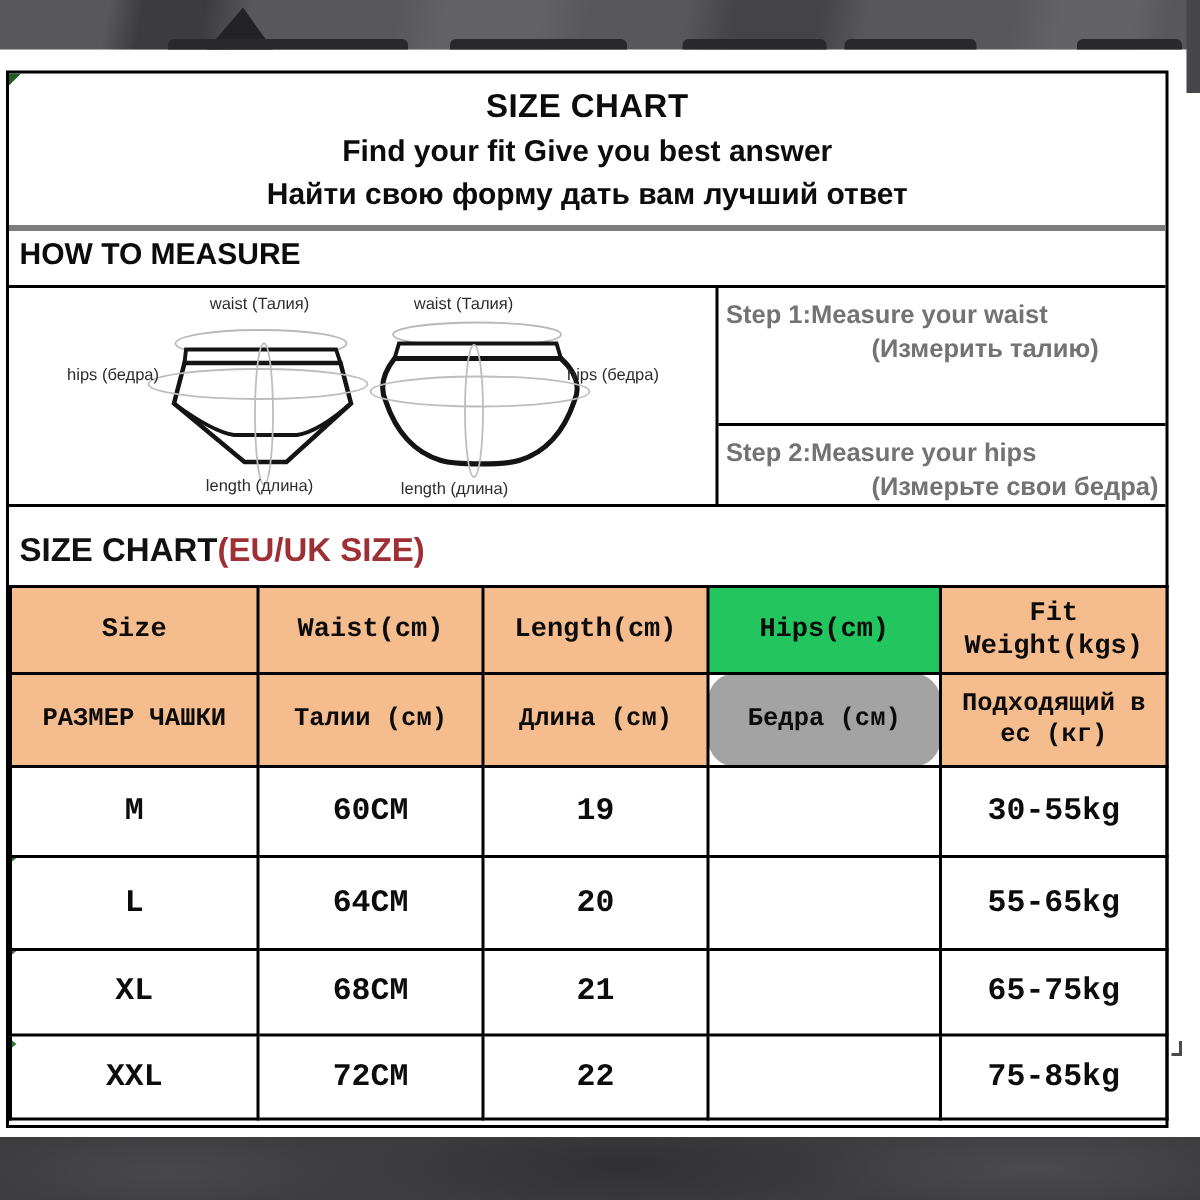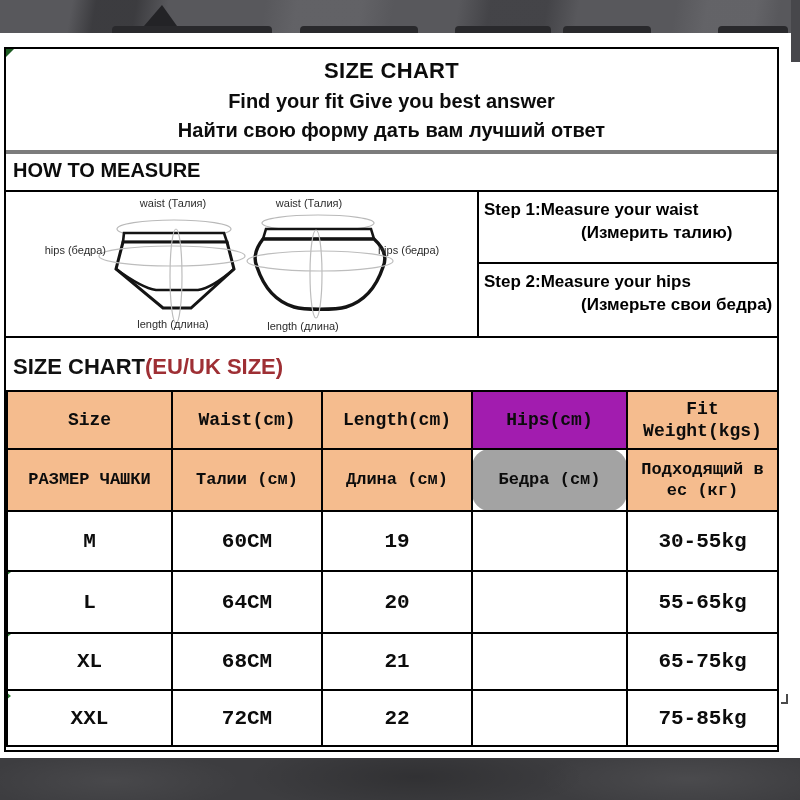--- a/index.html
+++ b/index.html
@@ -55,21 +55,21 @@
 
   .gray-divider { position:absolute; left:0; top:101px; width:100%; height:4px; background:#7c7c7c; }
 
   .how-to { position:absolute; left:7px; top:110px; font-size:20px; font-weight:bold; color:#0c0c0c; }
 
   
   .measure-box { position:absolute; left:0; top:141px; width:771px; height:148px;
     border-top:2px solid #000; border-bottom:2px solid #000; }
   .measure-left { position:absolute; left:0; top:0; width:471px; height:100%; }
   .measure-right { position:absolute; left:471px; top:0; width:300px; height:100%; border-left:2px solid #000; }
-  .step-cell { height:72px; padding:7px 2px 0 5px; font-size:17px; font-weight:bold; color:#000000; line-height:1.35; }
+  .step-cell { height:92px; padding:7px 2px 0 5px; font-size:17px; font-weight:bold; color:#737373; line-height:1.35; }
   .step-cell.first { border-bottom:2px solid #000; }
   .step-ru { padding-left:97px; }
 
   .diagram-svg { position:absolute; left:0; top:0; }
   .diag-label { position:absolute; font-size:11px; color:#2c2c2c; white-space:nowrap; }
   .lbl-waist-f  { left:167px; top:5px;  transform:translateX(-50%); }
   .lbl-hips-f   { left:100px; top:52px; transform:translateX(-100%); }
   .lbl-length-f { left:167px; top:126px; transform:translateX(-50%); }
   .lbl-waist-b  { left:303px; top:5px;  transform:translateX(-50%); }
   .lbl-hips-b   { left:372px; top:52px; }
@@ -172,21 +172,21 @@
           <col style="width:150px">
           <col style="width:150px">
           <col style="width:155px">
           <col style="width:151px">
       </colgroup>
       <tbody>
           <tr class="h-en">
         <th class="peach" style="background: rgb(245, 188, 142);">Size</th>
         <th class="peach" style="background: rgb(245, 188, 142);">Waist(cm)</th>
         <th class="peach" style="background: rgb(245, 188, 142);">Length(cm)</th>
-        <th class="peach" style="background: #a21caf;">Hips(cm)</th>
+        <th class="peach" style="background: #22c55e;">Hips(cm)</th>
         <th class="peach" style="background: rgb(245, 188, 142);">Fit  Weight(kgs)</th>
       </tr>
       <tr class="h-ru">
         <th class="peach" style="background: rgb(245, 188, 142); text-align: center;">РАЗМЕР ЧАШКИ</th>
         <th class="peach" style="background: rgb(245, 188, 142);">Талии (см)</th>
         <th class="peach" style="background: rgb(245, 188, 142);">Длина (см)</th>
         <th class="peach" style="background: #a3a3a3; border-radius: 18px;">Бедра (см)</th>
         <th class="peach" style="background: rgb(245, 188, 142);">Подходящий в
 ес (кг)</th>
       </tr>

